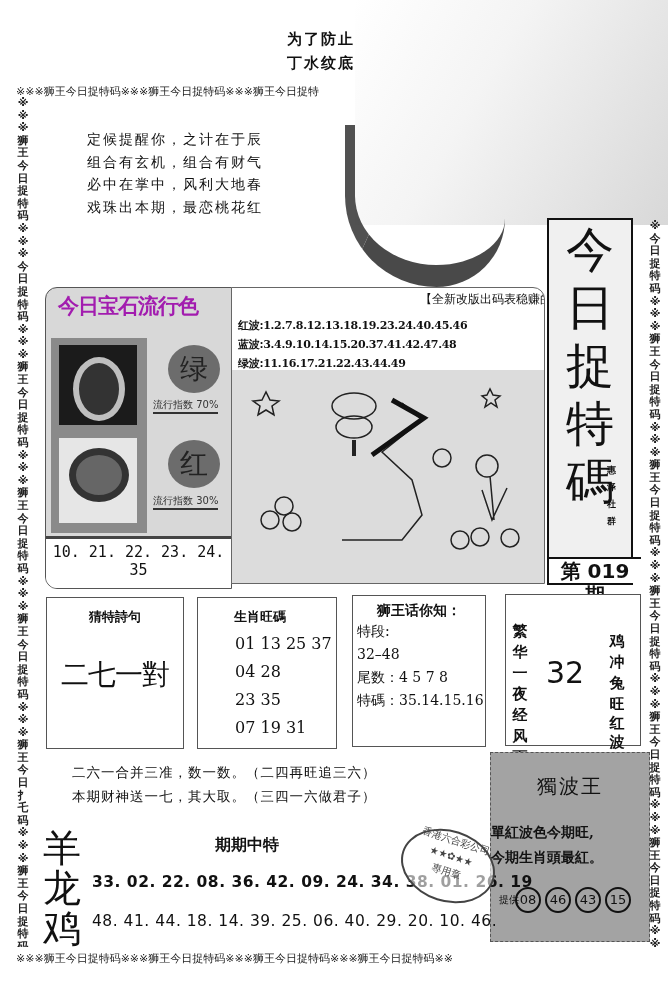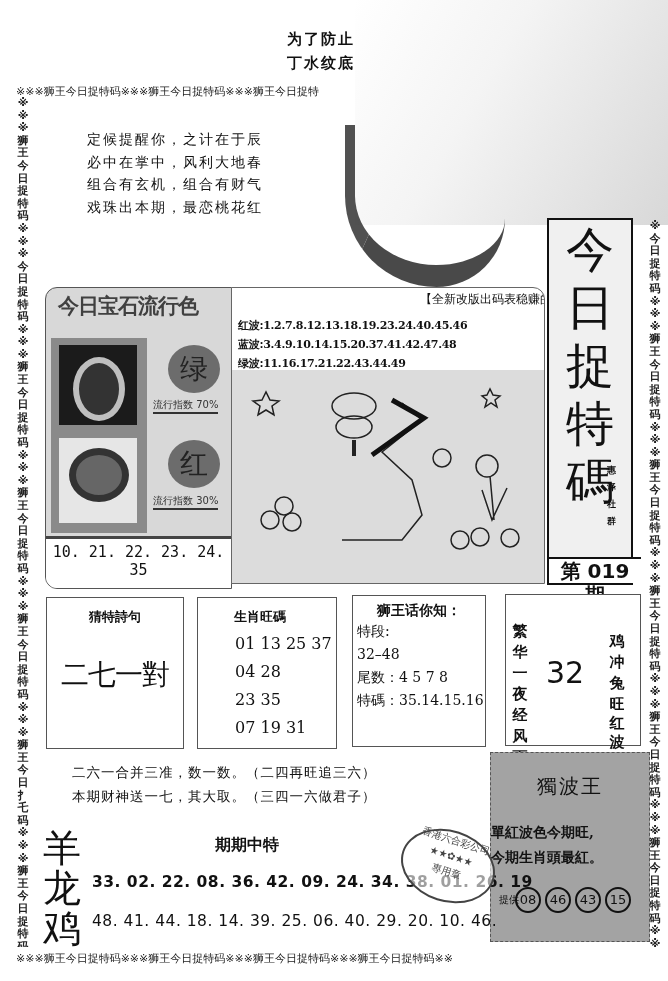--- a/index.html
+++ b/index.html
@@ -32,21 +32,21 @@
   .dragon-shape {
     left:345px; top:125px; width:150px; height:140px;
     border-bottom:22px solid #2a2a2a; border-left:10px solid #333;
     border-radius:0 0 90px 120px; opacity:.85;
   }
   
   .gem {
     left:45px; top:287px; width:185px; height:300px;
     border:1px solid #555; border-radius:12px 0 0 12px; background:#d8d8d8; overflow:hidden;
   }
-  .gem-title { position:absolute; left:12px; top:4px; font-size:21px; font-weight:bold; letter-spacing:-1px; color:#404040; font-family:Liberation Mono, monospace; }
+  .gem-title { position:absolute; left:12px; top:4px; font-size:21px; font-weight:bold; letter-spacing:-1px; color:#a21caf; font-family:Liberation Mono, monospace; }
   .gem-frame { position:absolute; left:5px; top:50px; width:96px; height:195px; background:#8a8a8a; }
   .gem-img1 { position:absolute; left:8px; top:7px; width:78px; height:80px; background:#1b1b1b; }
   .gem-img1::after { content:""; position:absolute; left:14px; top:12px; width:40px; height:52px; border:6px solid #bfbfbf; border-radius:50%; background:#333; }
   .gem-img2 { position:absolute; left:8px; top:100px; width:78px; height:85px; background:#e6e6e6; }
   .gem-img2::after { content:""; position:absolute; left:10px; top:10px; width:46px; height:40px; border:7px solid #333; border-radius:50%; background:#666; }
   .circle { position:absolute; width:52px; height:48px; border-radius:50%; background:#6c6c6c; font-size:28px; text-align:center; line-height:48px; color:#222; }
   .idx { position:absolute; font-family:"DejaVu Sans",sans-serif; font-size:10px; border-bottom:2px solid #333; white-space:nowrap; color:#333; }
   .gem-foot { position:absolute; left:0; top:248px; width:185px; height:52px; background:#fff; border-top:3px solid #444; text-align:center; }
   .gem-foot .t { font-size:12px; font-weight:bold; letter-spacing:4px; margin-top:4px; }
   .gem-foot .n { font-family:"DejaVu Sans Mono","Liberation Mono",monospace; font-size:15px; margin-top:4px; }
@@ -86,22 +86,22 @@
 
 <div class="abs top-line" style="left:287px;top:30px;">为了防止</div>
 <div class="abs top-line" style="left:287px;top:54px;">丁水纹底</div>
 <div class="abs border-top">※※※狮王今日捉特码※※※狮王今日捉特码※※※狮王今日捉特</div>
 
 <div class="abs vcol" style="left:16px;top:97px;height:850px;">※※※狮王今日捉特码※※※今日捉特码※※※狮王今日捉特码※※※狮王今日捉特码※※※狮王今日捉特码※※※狮王今日扌乇码※※※狮王今日捉特码※※</div>
 <div class="abs vcol" style="left:648px;top:220px;height:730px;">※今日捉特码※※※狮王今日捉特码※※※狮王今日捉特码※※※狮王今日捉特码※※※狮王今日捉特码※※※狮王今日捉特码※※</div>
 
 <div class="abs poem">
   <div>定候提醒你，之计在于辰</div>
+  <div>组合有玄机，组合有财气</div>
   <div>必中在掌中，风利大地春</div>
-  <div>组合有玄机，组合有财气</div>
   <div>戏珠出本期，最恋桃花红</div>
 </div>
 
 <div class="abs dragon-shape"></div>
 
 <div class="abs gem">
   <div class="gem-title">今日宝石流行色</div>
   <div class="gem-frame">
     <div class="gem-img1"></div>
     <div class="gem-img2"></div>

